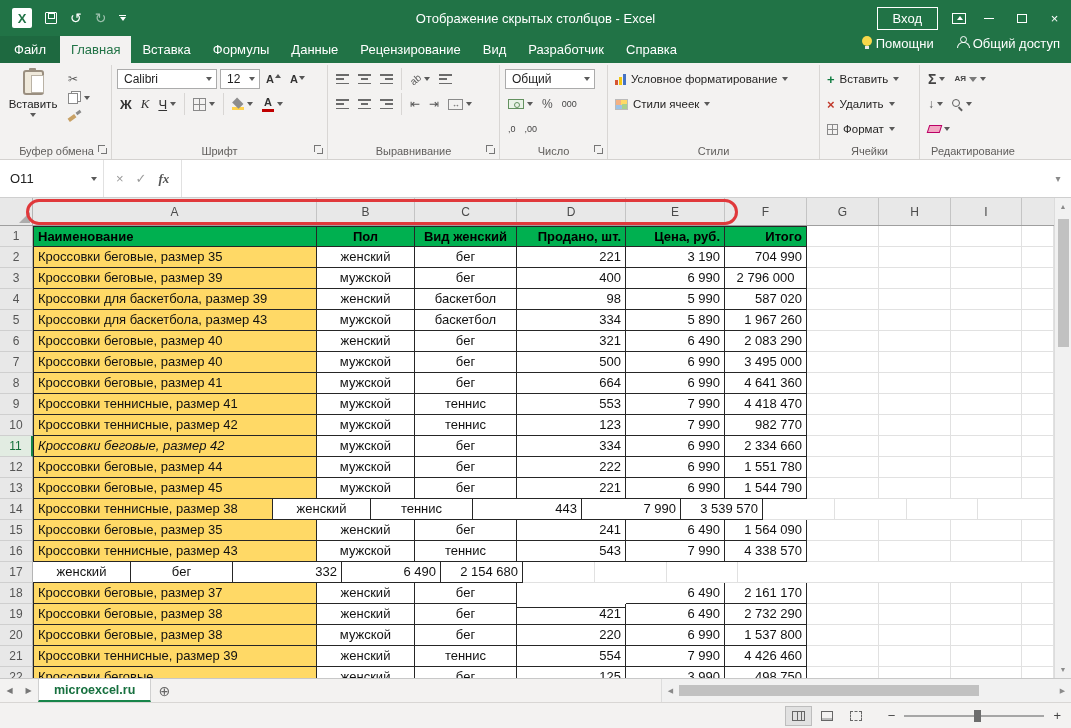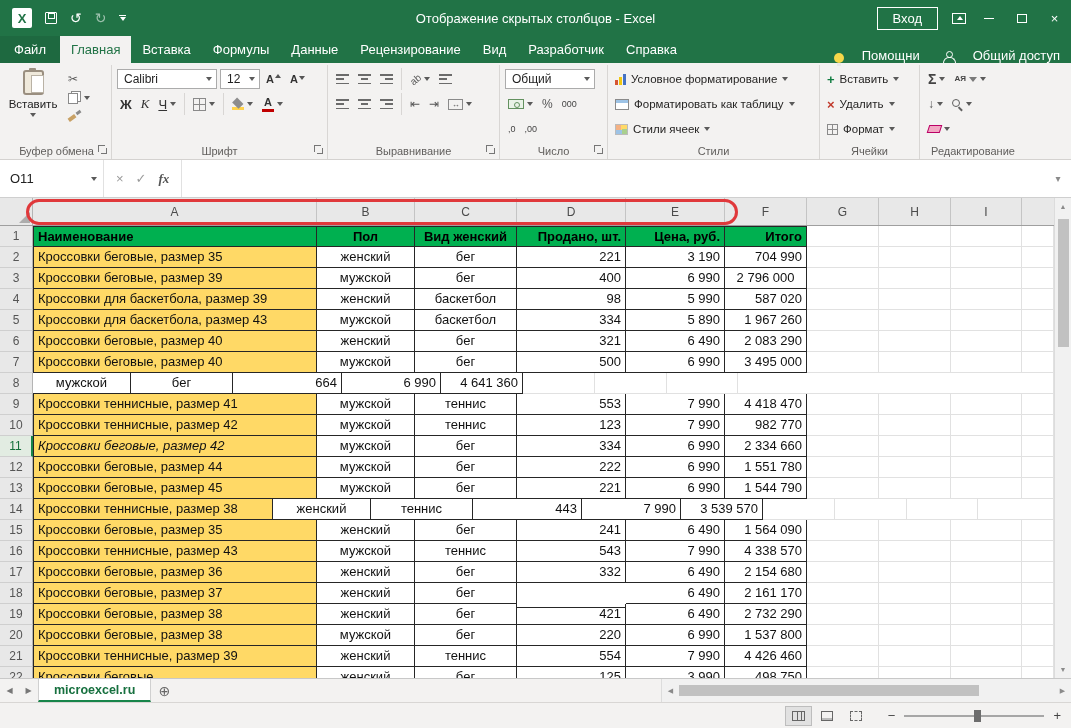--- a/index.html
+++ b/index.html
@@ -24,21 +24,21 @@
 .winbtn{width:33px;height:36px;display:flex;align-items:center;justify-content:center;font-size:13px;color:#fff}
 .ic-max{width:10px;height:9px;border:1px solid #fff;display:inline-block}
 .ic-min{width:10px;height:1px;background:#fff;display:inline-block}
 
 
 .tabrow{height:27px;background:#217346;display:flex;align-items:stretch;color:#fff}
 .rtab{display:flex;align-items:center;padding:0 11px;font-size:13px;white-space:nowrap}
 .rtab.file{background:#1e6940;padding:0 14px}
 .rtab.active{background:#f3f2f1;color:#217346}
 .tabspacer{flex:1}
-.tritem{display:flex;align-items:flex-end;gap:18px;padding:0 11px;font-size:13px;white-space:nowrap}
+.tritem{display:flex;align-items:flex-start;gap:4px;padding:0 11px;font-size:13px;white-space:nowrap}
 .ic-bulb{width:10px;height:10px;border-radius:50%;background:#f7d84a;position:relative;display:inline-block}
 .ic-bulb::after{content:"";position:absolute;left:3px;bottom:-3px;width:4px;height:3px;background:#e8e8e8}
 .ic-person{width:13px;height:12px;position:relative;display:inline-block}
 .ic-person::before{content:"";position:absolute;left:4px;top:0;width:5px;height:5px;border-radius:50%;border:1px solid #fff}
 .ic-person::after{content:"";position:absolute;left:1px;bottom:0;width:11px;height:5px;border:1px solid #fff;border-bottom:none;border-radius:6px 6px 0 0}
 
 
 .ribbon{height:97px;background:#f3f2f1;border-bottom:1px solid #d4d2d0;display:flex;padding:2px 0 0 2px;color:#3b3a39}
 .rgroup{position:relative;padding:3px 5px 17px 5px;border-right:1px solid #d8d6d4;display:flex;flex-direction:column;flex:0 0 auto}
 .gbody{display:flex;flex-direction:column;gap:3px;flex:1}
@@ -405,25 +405,20 @@
         <div class="srow">
           <span class="ic-cf">
               <i></i>
               <i></i>
               <i></i>
             </span>
           <span>Условное форматирование</span>
           <span class="dd"></span>
         </div>
         <div class="srow">
-          <span class="ic-ftable"></span>
-          <span>Форматировать как таблицу</span>
-          <span class="dd"></span>
-        </div>
-        <div class="srow">
           <span class="ic-cstyles"></span>
           <span>Стили ячеек</span>
           <span class="dd"></span>
         </div>
       </div>
       <div class="glabel">Стили</div>
     </div>
 
     <div class="rgroup" style="width:100px">
       <div class="gbody">
@@ -597,20 +592,21 @@
           <div class="cell tbl cn" style="width: 109px;">500</div>
           <div class="cell tbl cn" style="width: 99px;">6 990</div>
           <div class="cell tbl cn" style="width: 82px;">3 495 000</div>
           <div class="cell emp" style="width: 72px;"></div>
           <div class="cell emp" style="width: 72px;"></div>
           <div class="cell emp" style="width: 71px;"></div>
           <div class="cell emp fill"></div>
         </div>
         <div class="grow">
           <div class="rh">8</div>
+          <div class="cell tbl ca c0" style="width: 284px;">Кроссовки беговые, размер 41</div>
           <div class="cell tbl cm" style="width: 98px;">мужской</div>
           <div class="cell tbl cm" style="width: 102px;">бег</div>
           <div class="cell tbl cn" style="width: 109px;">664</div>
           <div class="cell tbl cn" style="width: 99px;">6 990</div>
           <div class="cell tbl cn" style="width: 82px;">4 641 360</div>
           <div class="cell emp" style="width: 72px;"></div>
           <div class="cell emp" style="width: 72px;"></div>
           <div class="cell emp" style="width: 71px;"></div>
           <div class="cell emp fill"></div>
         </div>
@@ -713,21 +709,20 @@
           <div class="cell tbl cn" style="width: 109px;">543</div>
           <div class="cell tbl cn" style="width: 99px;">7 990</div>
           <div class="cell tbl cn" style="width: 82px;">4 338 570</div>
           <div class="cell emp" style="width: 72px;"></div>
           <div class="cell emp" style="width: 72px;"></div>
           <div class="cell emp" style="width: 71px;"></div>
           <div class="cell emp fill"></div>
         </div>
         <div class="grow">
           <div class="rh">17</div>
-          <div class="cell tbl ca c0" style="width: 284px;">Кроссовки беговые, размер 36</div>
           <div class="cell tbl cm" style="width: 98px;">женский</div>
           <div class="cell tbl cm" style="width: 102px;">бег</div>
           <div class="cell tbl cn" style="width: 109px;">332</div>
           <div class="cell tbl cn" style="width: 99px;">6 490</div>
           <div class="cell tbl cn" style="width: 82px;">2 154 680</div>
           <div class="cell emp" style="width: 72px;"></div>
           <div class="cell emp" style="width: 72px;"></div>
           <div class="cell emp" style="width: 71px;"></div>
           <div class="cell emp fill"></div>
         </div>

